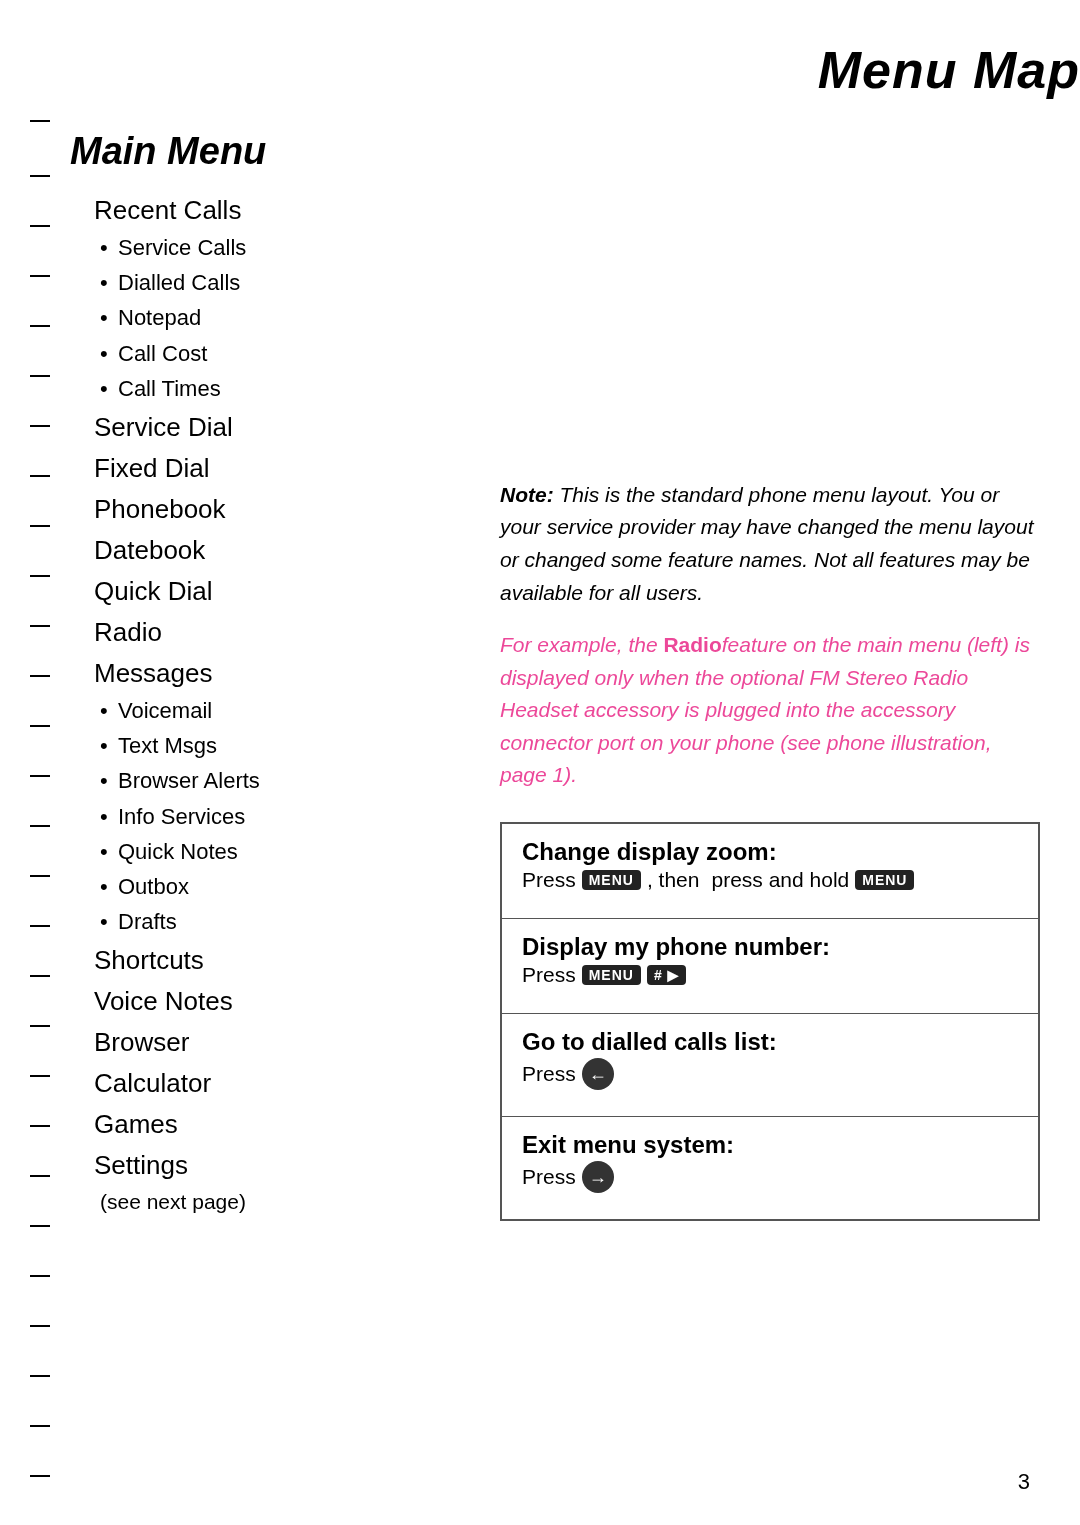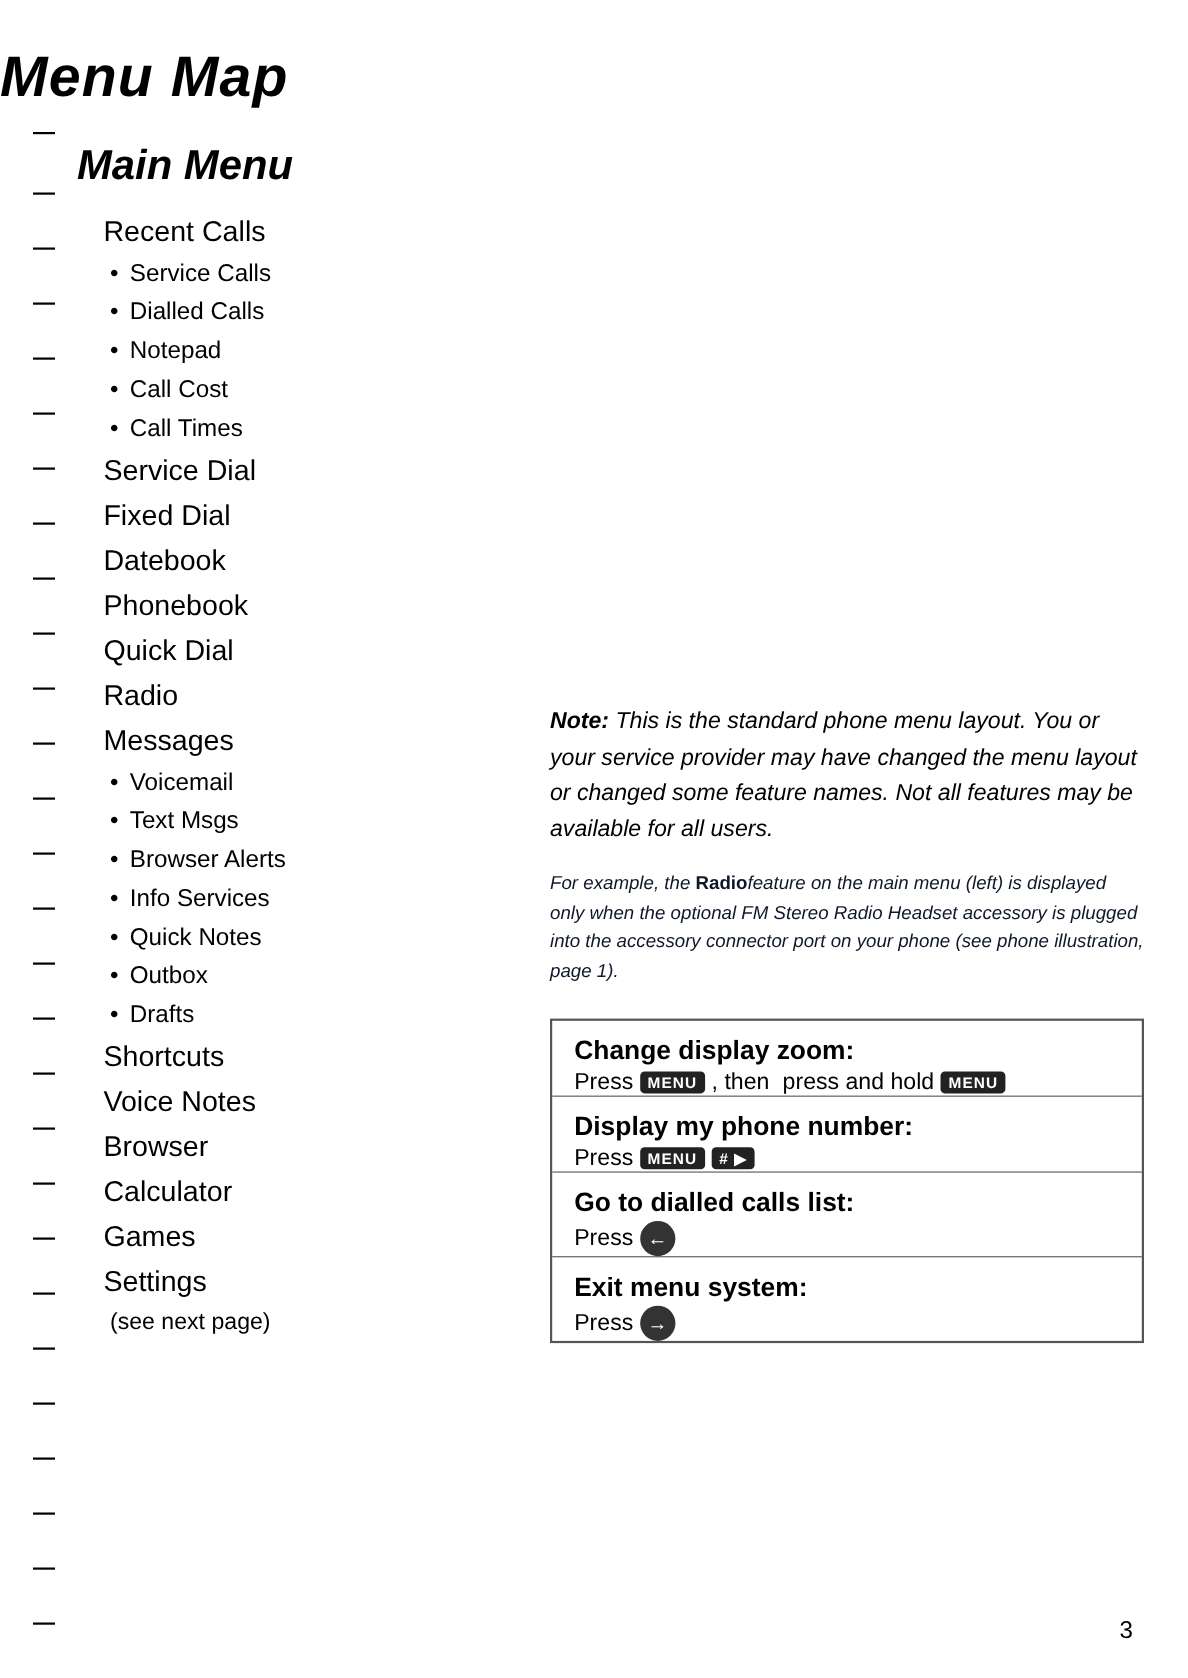--- a/index.html
+++ b/index.html
@@ -25,21 +25,21 @@
     .tick {
       position: absolute;
       left: 30px;
       width: 20px;
       height: 2px;
       background: #000;
     }
 
     
     .page-title {
-      text-align: left;
+      text-align: right;
       font-size: 52px;
       font-weight: 900;
       font-style: italic;
       font-family: Arial, sans-serif;
       margin-top: 40px;
       margin-bottom: 30px;
       letter-spacing: 1px;
     }
 
     
@@ -120,43 +120,43 @@
       margin-bottom: 20px;
       color: #000;
     }
 
     .note-block .note-label {
       font-weight: 900;
       font-style: italic;
     }
 
     .note-block2 {
-      font-size: 17px;
+      font-size: 21px;
       font-style: italic;
       font-family: Arial, sans-serif;
       line-height: 1.55;
-      color: #0f172a;
+      color: #ec4899;
       margin-bottom: 20px;
     }
 
     .note-block2 .radio-bold {
       font-weight: 900;
       font-style: normal;
       font-family: Arial, sans-serif;
     }
 
     
     .info-box {
       border: 2px solid #555;
       margin-top: 30px;
       padding: 0;
     }
 
     .info-row {
-      padding: 14px 20px 0 20px;
+      padding: 14px 20px 26px 20px;
       border-bottom: 1.5px solid #555;
     }
 
     .info-row:last-child {
       border-bottom: none;
     }
 
     .info-row-title {
       font-size: 24px;
       font-family: Arial, sans-serif;
@@ -277,25 +277,25 @@
 
     <div class="menu-section">
       <div class="menu-item-top">Service Dial</div>
     </div>
 
     <div class="menu-section">
       <div class="menu-item-top">Fixed Dial</div>
     </div>
 
     <div class="menu-section">
+      <div class="menu-item-top">Phonebook</div>
+    </div>
+
+    <div class="menu-section">
       <div class="menu-item-top">Datebook</div>
-    </div>
-
-    <div class="menu-section">
-      <div class="menu-item-top">Phonebook</div>
     </div>
 
     <div class="menu-section">
       <div class="menu-item-top">Quick Dial</div>
     </div>
 
     <div class="menu-section">
       <div class="menu-item-top">Radio</div>
     </div>
 

